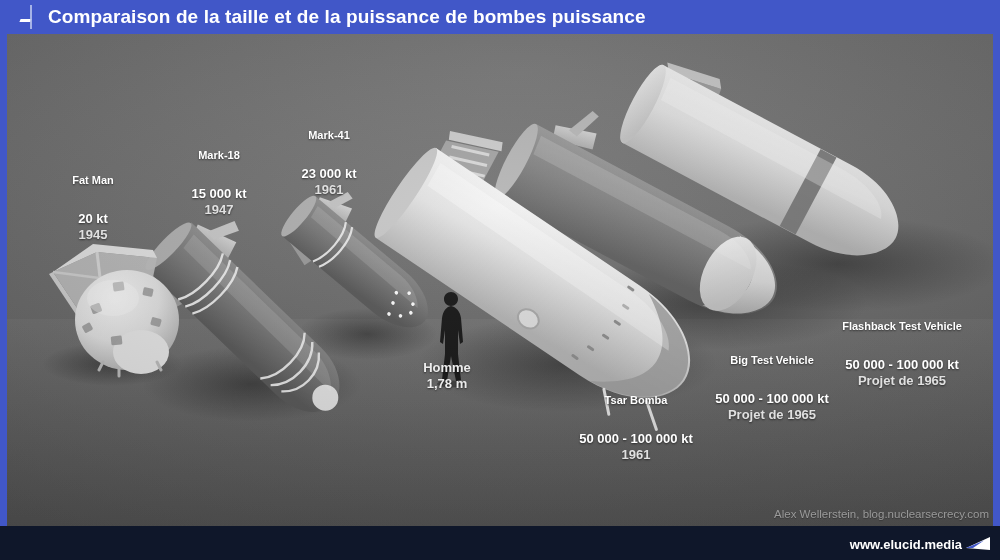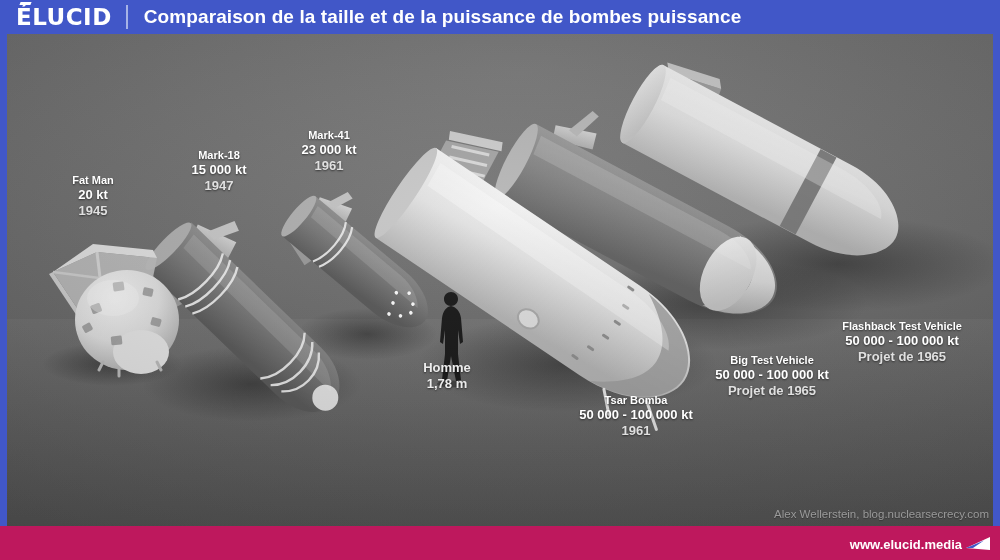--- a/index.html
+++ b/index.html
@@ -30,41 +30,40 @@
   .vignette{position:absolute;inset:0;
         background:radial-gradient(120% 100% at 50% 35%, rgba(255,255,255,.05), rgba(0,0,0,.22) 95%);
         pointer-events:none;}
 
   .scene{position:absolute;inset:0;}
 
   
   .label{position:absolute;text-align:center;line-height:1.22;
          text-shadow:0 1px 2px rgba(0,0,0,.55);white-space:nowrap;}
   .label .name{color:#ffffff;font-size:11px;font-weight:bold;}
-  .label .yield{color:#ffffff;font-size:13px;font-weight:bold;}
+  .label .yield{color:#ffffff;font-size:13px;font-weight:bold;margin-top:24px;}
   .label .year{color:#e0e0e0;font-size:13px;font-weight:bold;}
 
   
-  .footer{position:absolute;left:0;bottom:0;width:1000px;height:34px;background:#be185d;}
+  .footer{position:absolute;left:0;bottom:0;width:1000px;height:34px;background:#0f172a;}
   .footnote{position:absolute;left:14px;bottom:36px;color:#d6d6d6;font-size:12.5px;
             text-shadow:0 1px 2px rgba(0,0,0,.45);}
   .credit{position:absolute;right:16px;bottom:36px;color:#9a9a9a;font-size:11.5px;
           text-shadow:0 1px 1px rgba(0,0,0,.3);}
   .site{position:absolute;right:38px;bottom:8px;color:#ffffff;font-size:13px;font-weight:bold;}
   .swoosh{position:absolute;right:8px;bottom:9px;width:26px;height:15px;}
 </style>
 </head>
 <body>
 
 <div id="infographic">
 
   <div class="header">
     <div class="logo">
       <span class="acc"></span>
-      <span>ÉLUCID</span>
     </div>
     <div class="logo-divider"></div>
     <div class="header-title">Comparaison de la taille et de la puissance de bombes puissance</div>
   </div>
 
   <div class="stage">
     <div class="floor-sheen"></div>
 
     <svg class="scene" viewBox="0 0 986 492" preserveAspectRatio="none">
       <defs>

